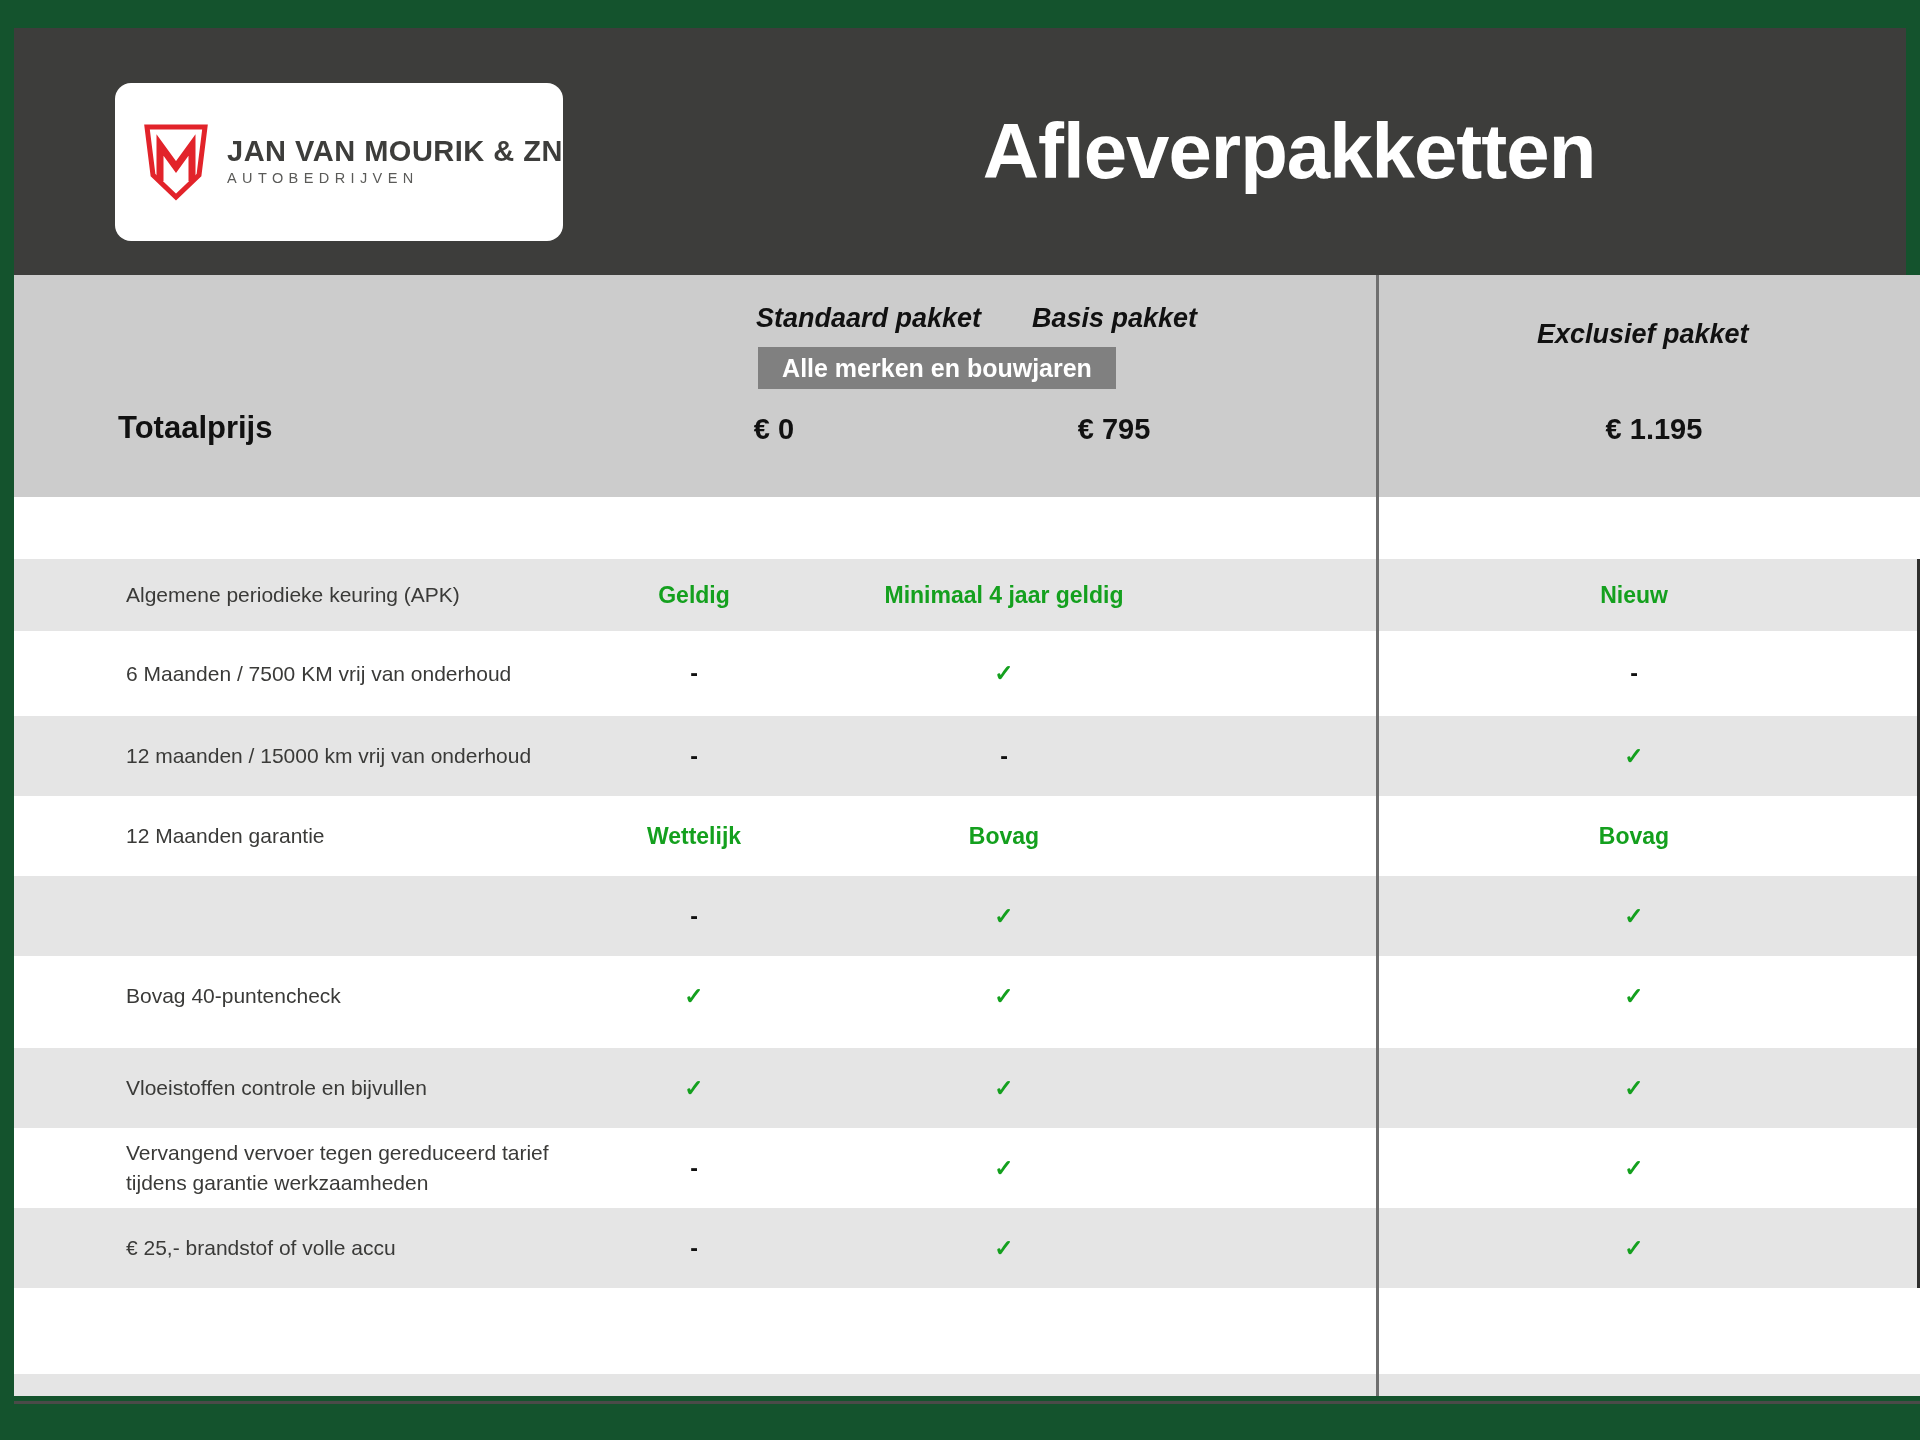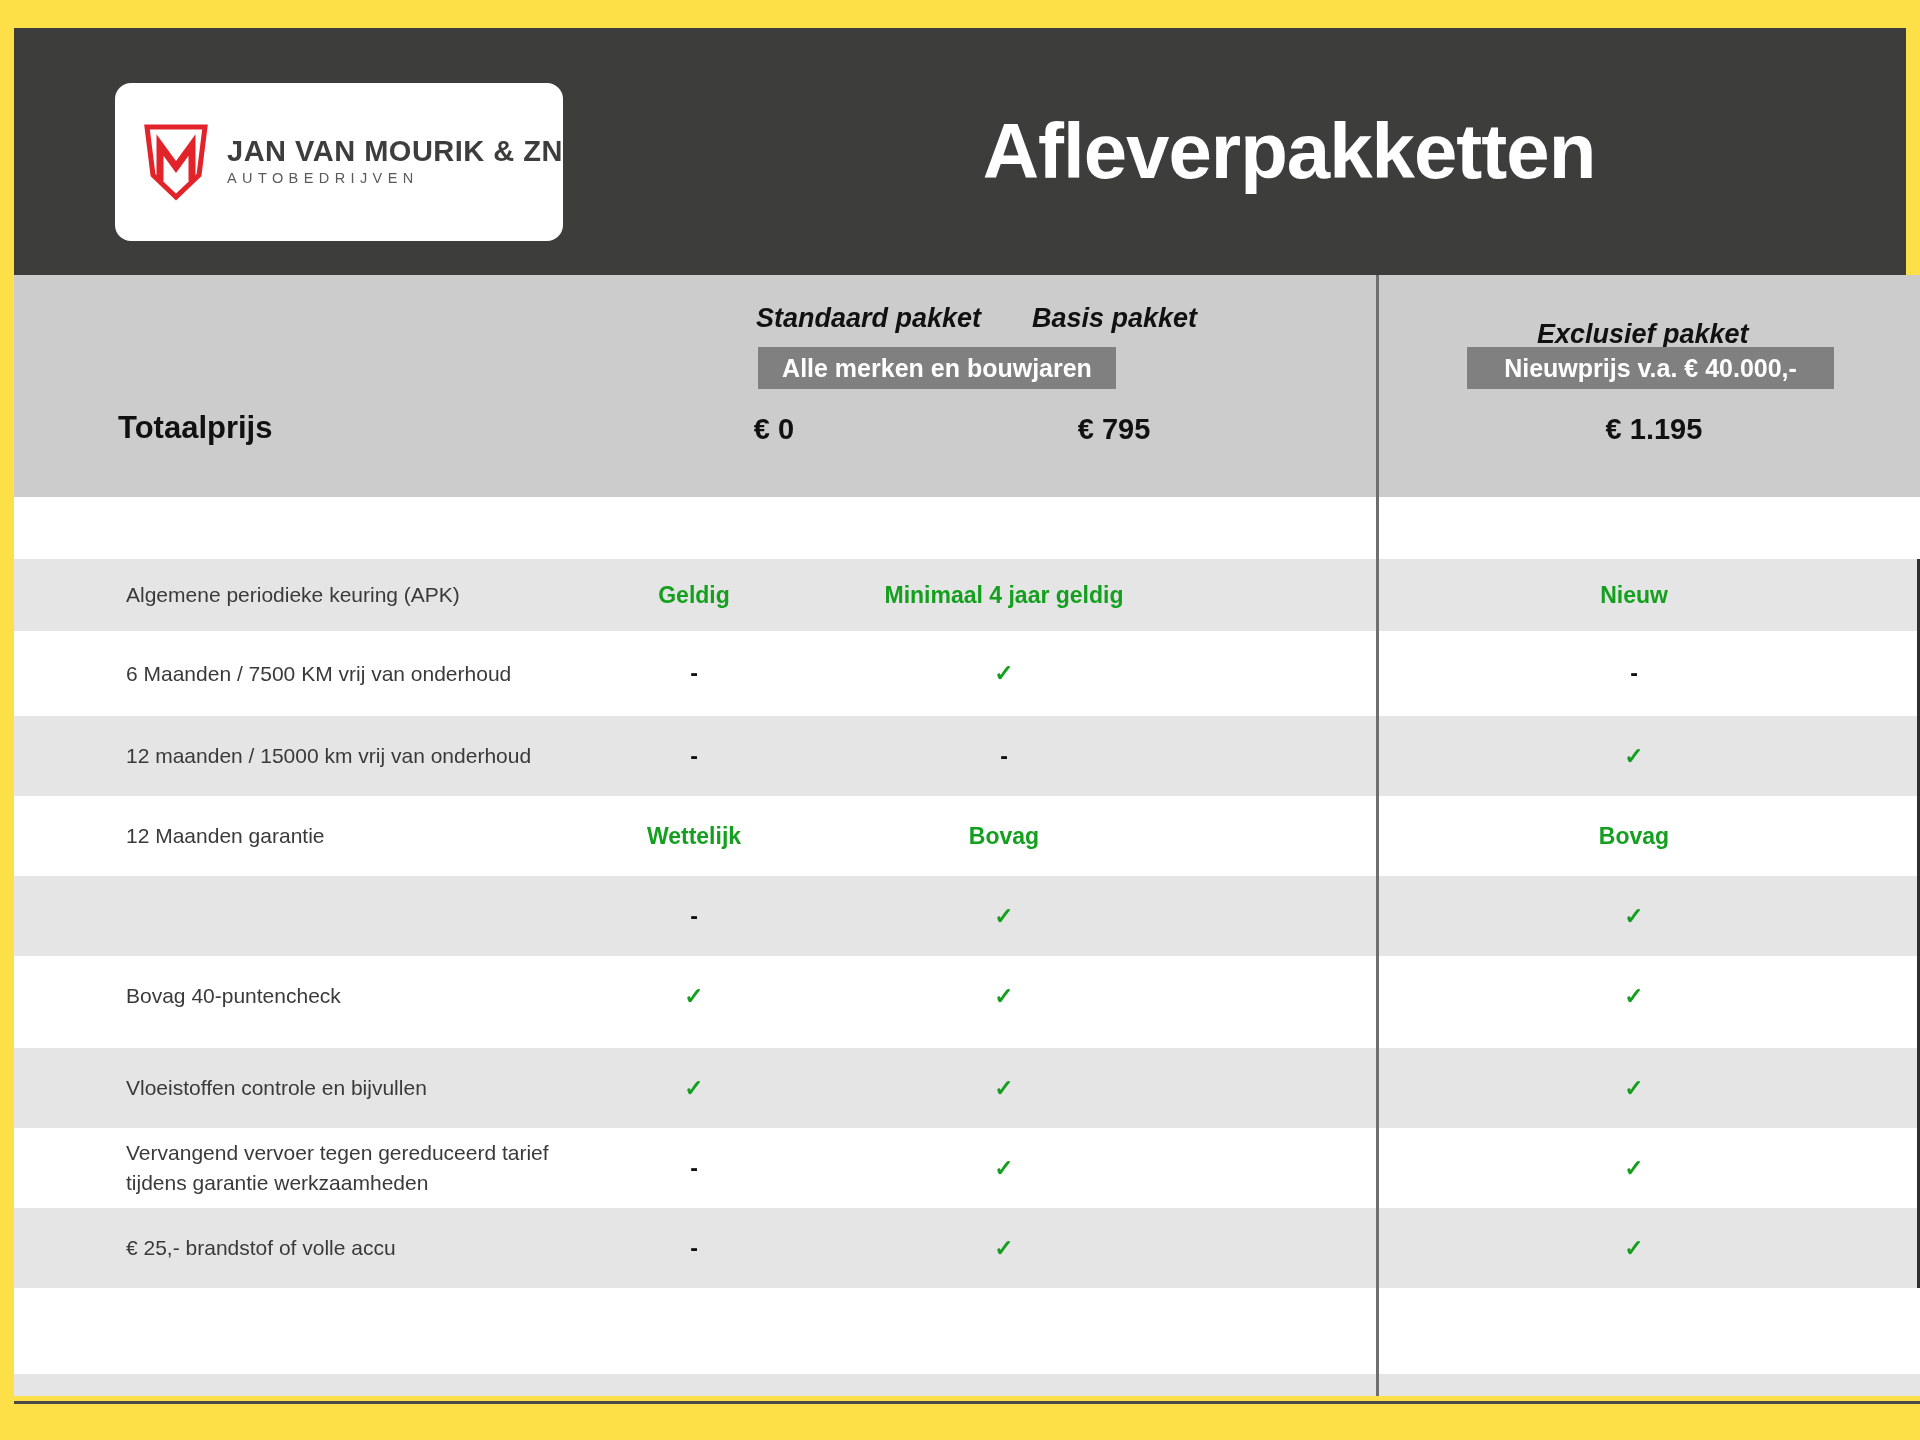--- a/index.html
+++ b/index.html
@@ -13,21 +13,21 @@
     font-family: "Liberation Sans", sans-serif;
     overflow: hidden;
     position: relative;
   }
 
   .page {
     position: absolute;
     left: 0; top: 0;
     width: 1920px;
     height: 1440px;
-    background: #fde047;
+    background: #14532d;
   }
 
   
   .header {
     position: absolute;
     left: 14px;
     top: 28px;
     width: 1892px;
     height: 247px;
     background: #3d3d3b;
@@ -257,21 +257,20 @@
   <div class="table">
 
     <div class="colhead">
       <div class="divider"></div>
 
       <div class="ch-label ch-std">Standaard pakket</div>
       <div class="ch-label ch-basis">Basis pakket</div>
       <div class="ch-label ch-excl">Exclusief pakket</div>
 
       <div class="badge badge-all">Alle merken en bouwjaren</div>
-      <div class="badge badge-new">Nieuwprijs v.a. € 40.000,-</div>
 
       <div class="total-label">Totaalprijs</div>
       <div class="total-val tv-1">€ 0</div>
       <div class="total-val tv-2">€ 795</div>
       <div class="total-val tv-3">€ 1.195</div>
     </div>
 
     <div class="spacer-row">
       <div class="row-div"></div>
     </div>

